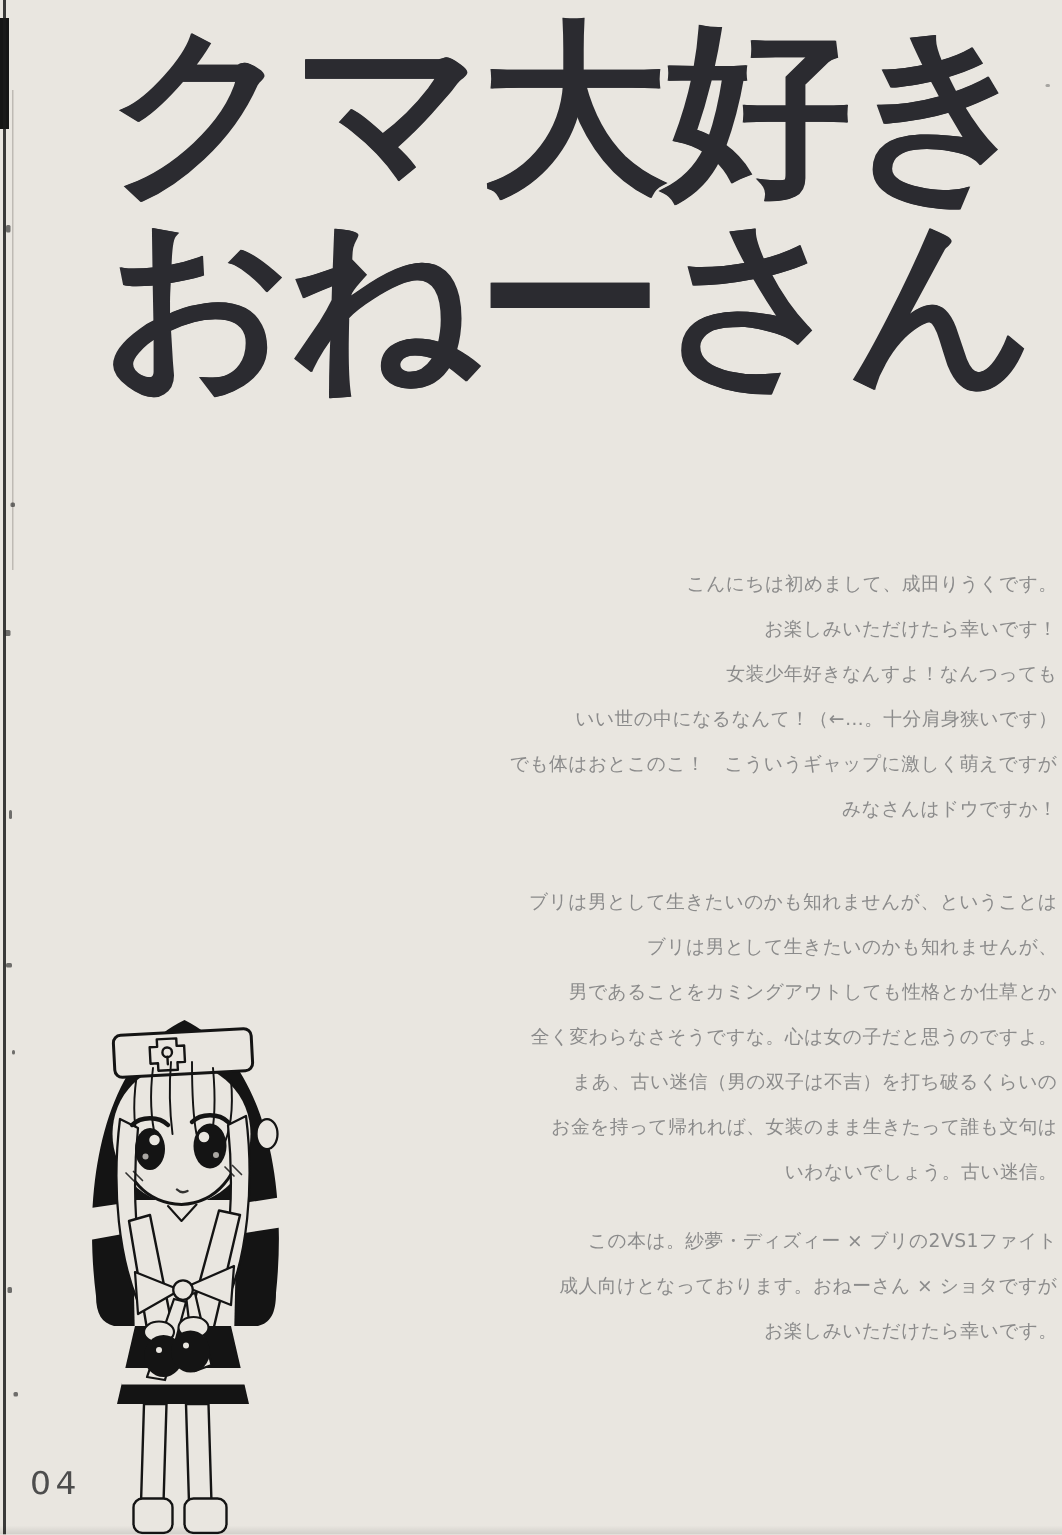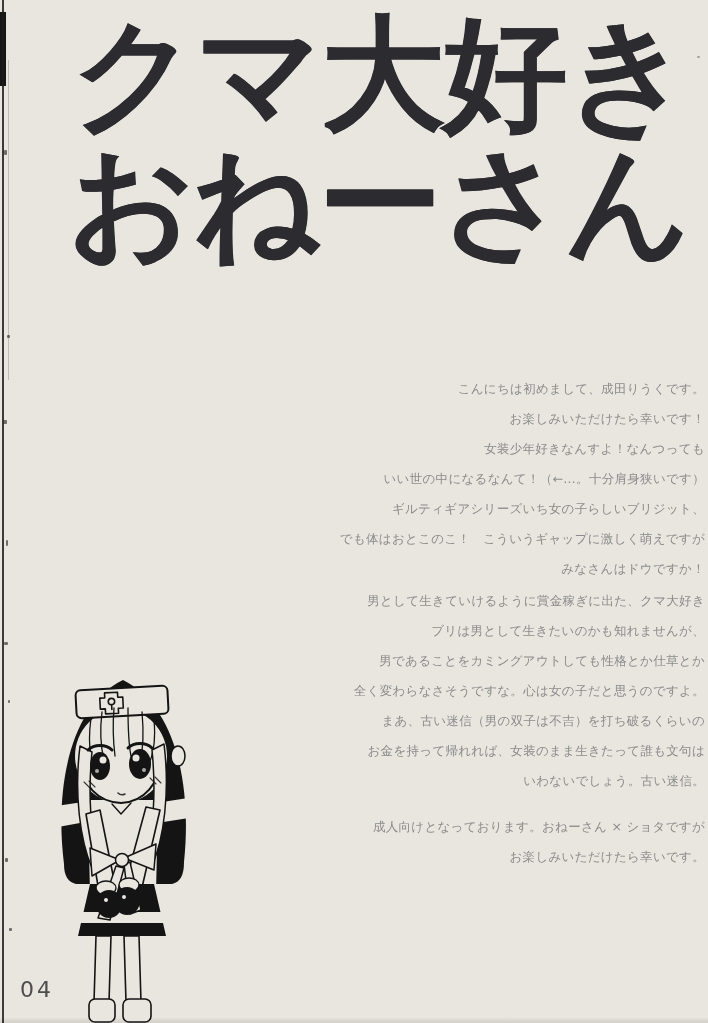--- a/index.html
+++ b/index.html
@@ -74,36 +74,36 @@
   <div class="title">
     <span class="t-line">クマ大好き</span>
     <span class="t-line">おねーさん</span>
   </div>
 
   <div class="bodytext p1">
     <span class="text-line">こんにちは初めまして、成田りうくです。</span>
     <span class="text-line">お楽しみいただけたら幸いです！</span>
     <span class="text-line">女装少年好きなんすよ！なんつっても</span>
     <span class="text-line">いい世の中になるなんて！（←…。十分肩身狭いです）</span>
-    <span class="text-line">ギルティギアシリーズいち女の子らしいブリジット、</span>
     <span class="text-line">でも体はおとこのこ！　こういうギャップに激しく萌えですが</span>
     <span class="text-line">みなさんはドウですか！</span>
   </div>
 
   <div class="bodytext p2">
-    <span class="text-line">男として生きていけるように賞金稼ぎに出た、クマ大好き</span>
+    <span class="text-line">ブリは男として生きたいのかも知れませんが、ということは</span>
     <span class="text-line">ブリは男として生きたいのかも知れませんが、</span>
     <span class="text-line">男であることをカミングアウトしても性格とか仕草とか</span>
     <span class="text-line">全く変わらなさそうですな。心は女の子だと思うのですよ。</span>
     <span class="text-line">まあ、古い迷信（男の双子は不吉）を打ち破るくらいの</span>
     <span class="text-line">お金を持って帰れれば、女装のまま生きたって誰も文句は</span>
     <span class="text-line">いわないでしょう。古い迷信。</span>
   </div>
 
   <div class="bodytext p3">
+    <span class="text-line">この本は。紗夢・ディズィー × ブリの2VS1ファイト</span>
     <span class="text-line">成人向けとなっております。おねーさん × ショタですが</span>
     <span class="text-line">お楽しみいただけたら幸いです。</span>
   </div>
 
   <svg class="figure" viewBox="0 0 174 369">
     <g stroke="#141414" stroke-width="2" fill="none" stroke-linejoin="round" stroke-linecap="round">
 
       <g>
         <path fill="#141414" stroke="none" d="M28,210 C18,130 36,50 87,26 C140,52 156,132 148,208 C148,222 144,228 136,230 L40,230 C32,228 28,222 28,210 Z"></path>
         <path fill="#e9e6e0" stroke="none" d="M52,146 L122,146 L120,240 L54,240 Z"></path>

